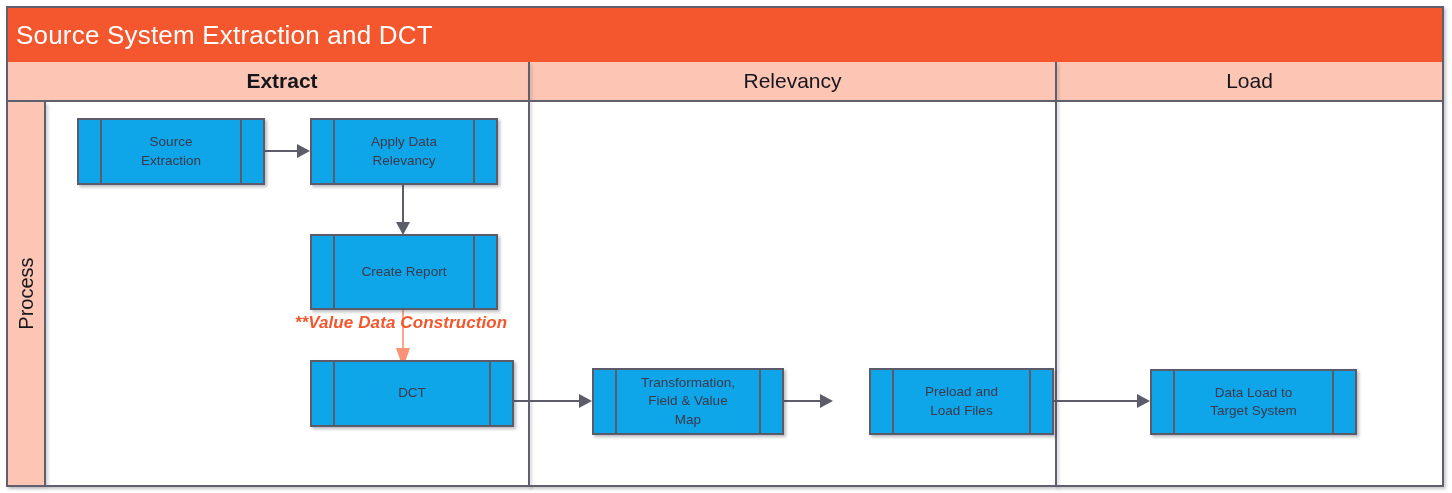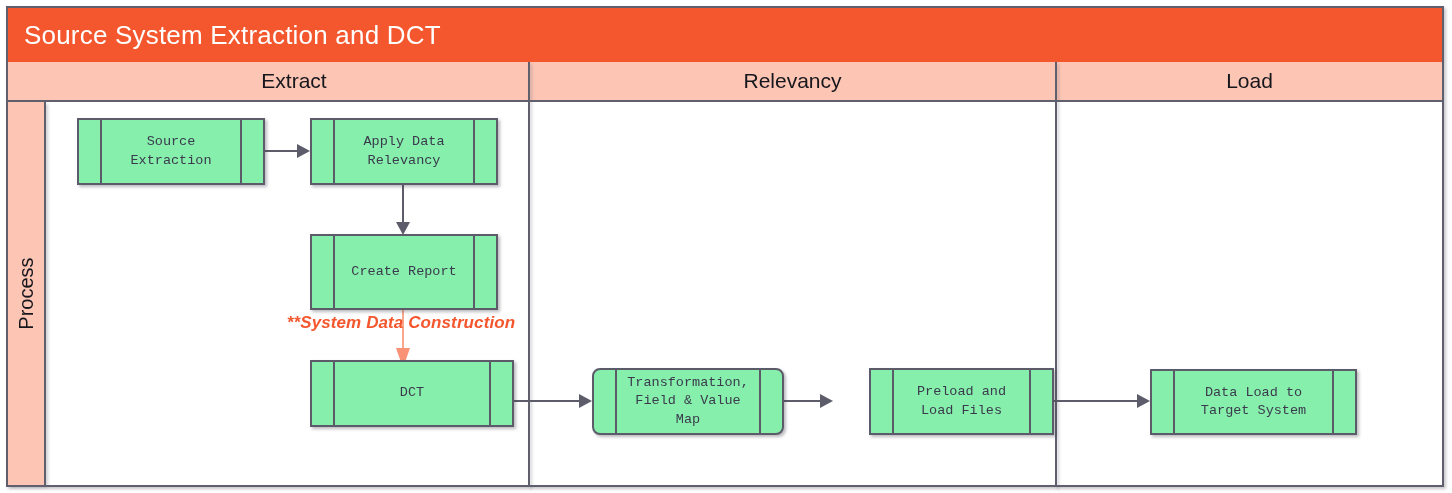--- a/index.html
+++ b/index.html
@@ -31,21 +31,21 @@
     width: 1434px; height: 54px;
     background: #f4572e;
     display: flex;
     align-items: center;
     z-index: 1;
   }
   .title-text {
     color: #ffffff;
     font-size: 26px;
     font-weight: 500;
-    padding-left: 16px;
+    padding-left: 8px;
     letter-spacing: 0.2px;
   }
 
   
   .header-band {
     left: 8px; top: 62px;
     width: 1434px; height: 38px;
     background: #fcc5b4;
     z-index: 1;
   }
@@ -55,21 +55,21 @@
     background: #5f5f6e;
     z-index: 2;
   }
   .col-header {
     top: 62px; height: 38px;
     display: flex; align-items: center; justify-content: center;
     font-size: 21px;
     color: #16161d;
     z-index: 2;
   }
-  .col-header.extract   { left: 20px;    width: 548px; }
+  .col-header.extract   { left: 8px;    width: 548px; font-weight: bold; }
   .col-header.transform { left: 530px;  width: 525px; }
   .col-header.load      { left: 1057px; width: 385px; border-radius: 6px; }
 
   
   .divider {
     top: 62px; width: 2px; height: 425px;
     background: #5f5f6e;
     box-shadow: 2px 2px 3px rgba(95,95,110,0.3);
     z-index: 1;
   }
@@ -90,26 +90,25 @@
   .process-lane .rot {
     transform: rotate(-90deg);
     white-space: nowrap;
     font-size: 20px;
     color: #16161d;
   }
 
   
   .node {
     box-sizing: border-box;
-    background: #86efac;
+    background: #0ea5e9;
     border: 2px solid #5b5b6a;
     box-shadow: 2px 2px 3px rgba(60,60,75,0.35);
     display: flex; align-items: center; justify-content: center;
     z-index: 3;
-    font-family: Liberation Mono, monospace;
   }
   .node .pp-line {
     position: absolute;
     top: 0; bottom: 0;
     width: 2px;
     background: #5b5b6a;
   }
   .node .pp-line.left  { left: 21px; }
   .node .pp-line.right { right: 21px; }
   .node-text {
@@ -195,21 +194,21 @@
   <div class="pp-line right"></div>
   <div class="node-text">Create Report</div>
 </div>
 
 <div class="abs node" style="left:310px; top:360px; width:204px; height:67px;">
   <div class="pp-line left"></div>
   <div class="pp-line right"></div>
   <div class="node-text">DCT</div>
 </div>
 
-<div class="abs node" style="left:592px; top:368px; width:192px; height:67px;border-radius:8px;">
+<div class="abs node" style="left:592px; top:368px; width:192px; height:67px;">
   <div class="pp-line left"></div>
   <div class="pp-line right"></div>
   <div class="node-text">Transformation,
 Field &amp; Value
 Map</div>
 </div>
 
 <div class="abs node" style="left:833px; top:368px; width:185px; height:67px;margin-left:36px;">
   <div class="pp-line left"></div>
   <div class="pp-line right"></div>
@@ -235,13 +234,13 @@
 
 <div class="abs cline" style="left:497px; top:400px; width:84px; height:2px;"></div>
 <div class="abs ahead-right" style="left:579px; top:394px;"></div>
 
 <div class="abs cline" style="left:784px; top:400px; width:38px; height:2px;"></div>
 <div class="abs ahead-right" style="left:820px; top:394px;"></div>
 
 <div class="abs cline" style="left:1018px; top:400px; width:120px; height:2px;"></div>
 <div class="abs ahead-right" style="left:1137px; top:394px;"></div>
 
-<div class="abs annotation">**System Data Construction</div>
+<div class="abs annotation">**Value Data Construction</div>
 
 </body></html>

